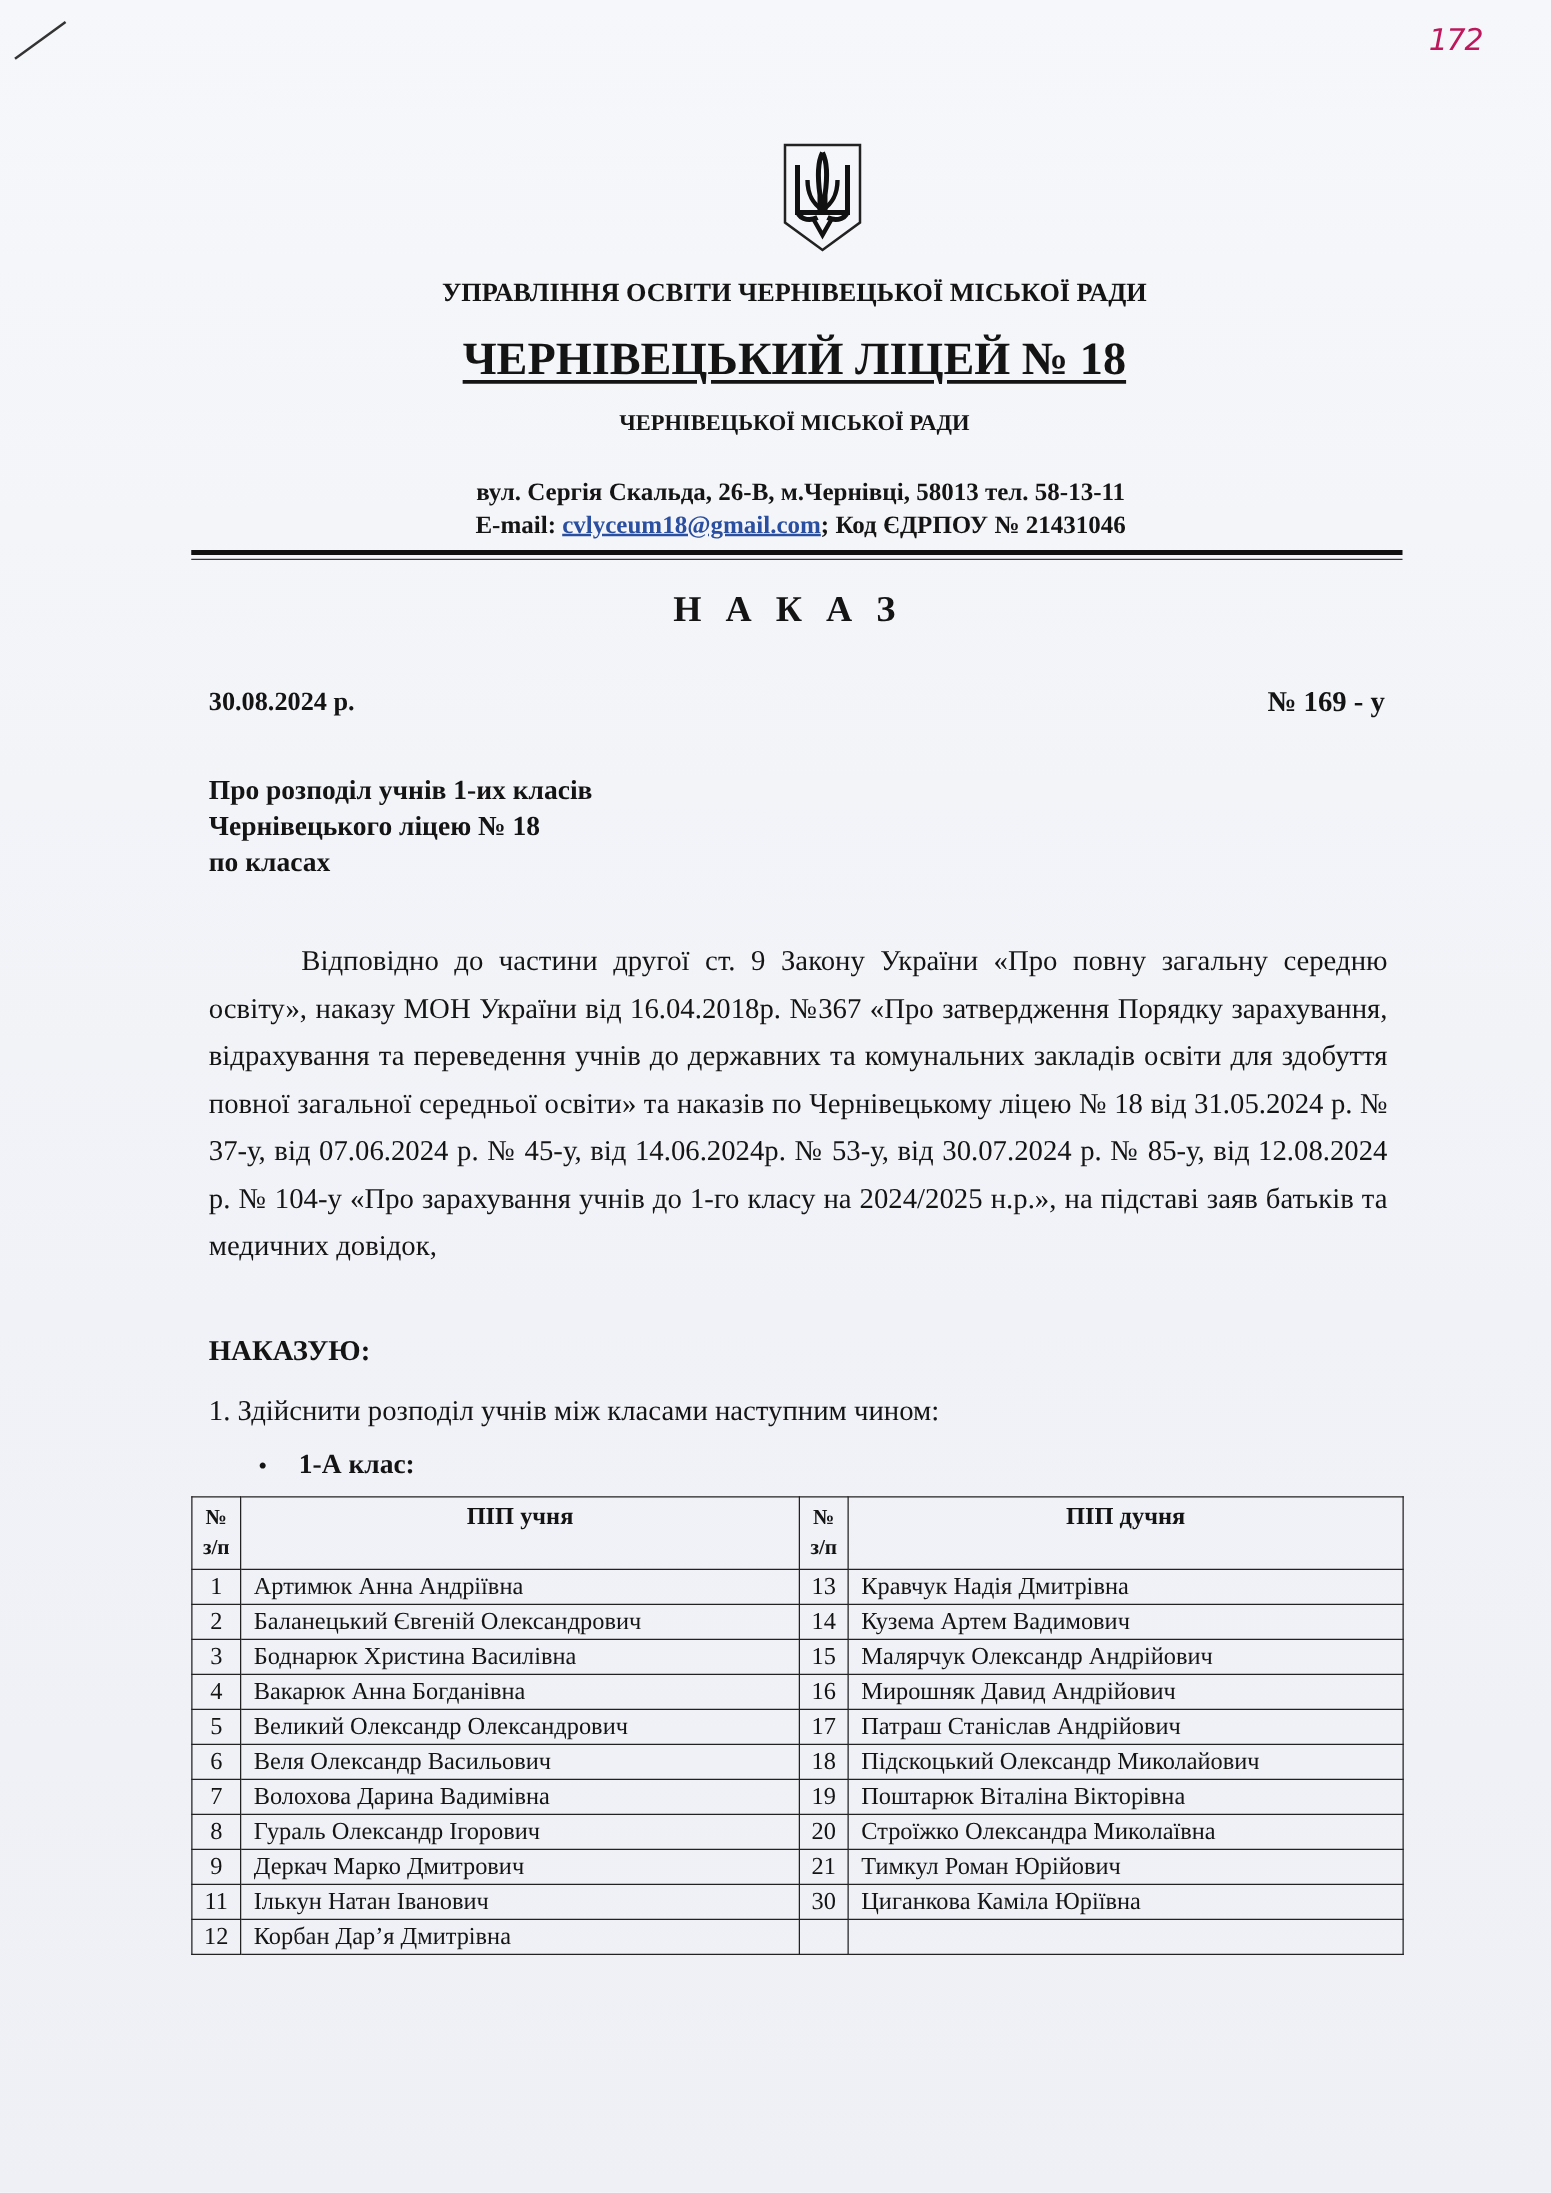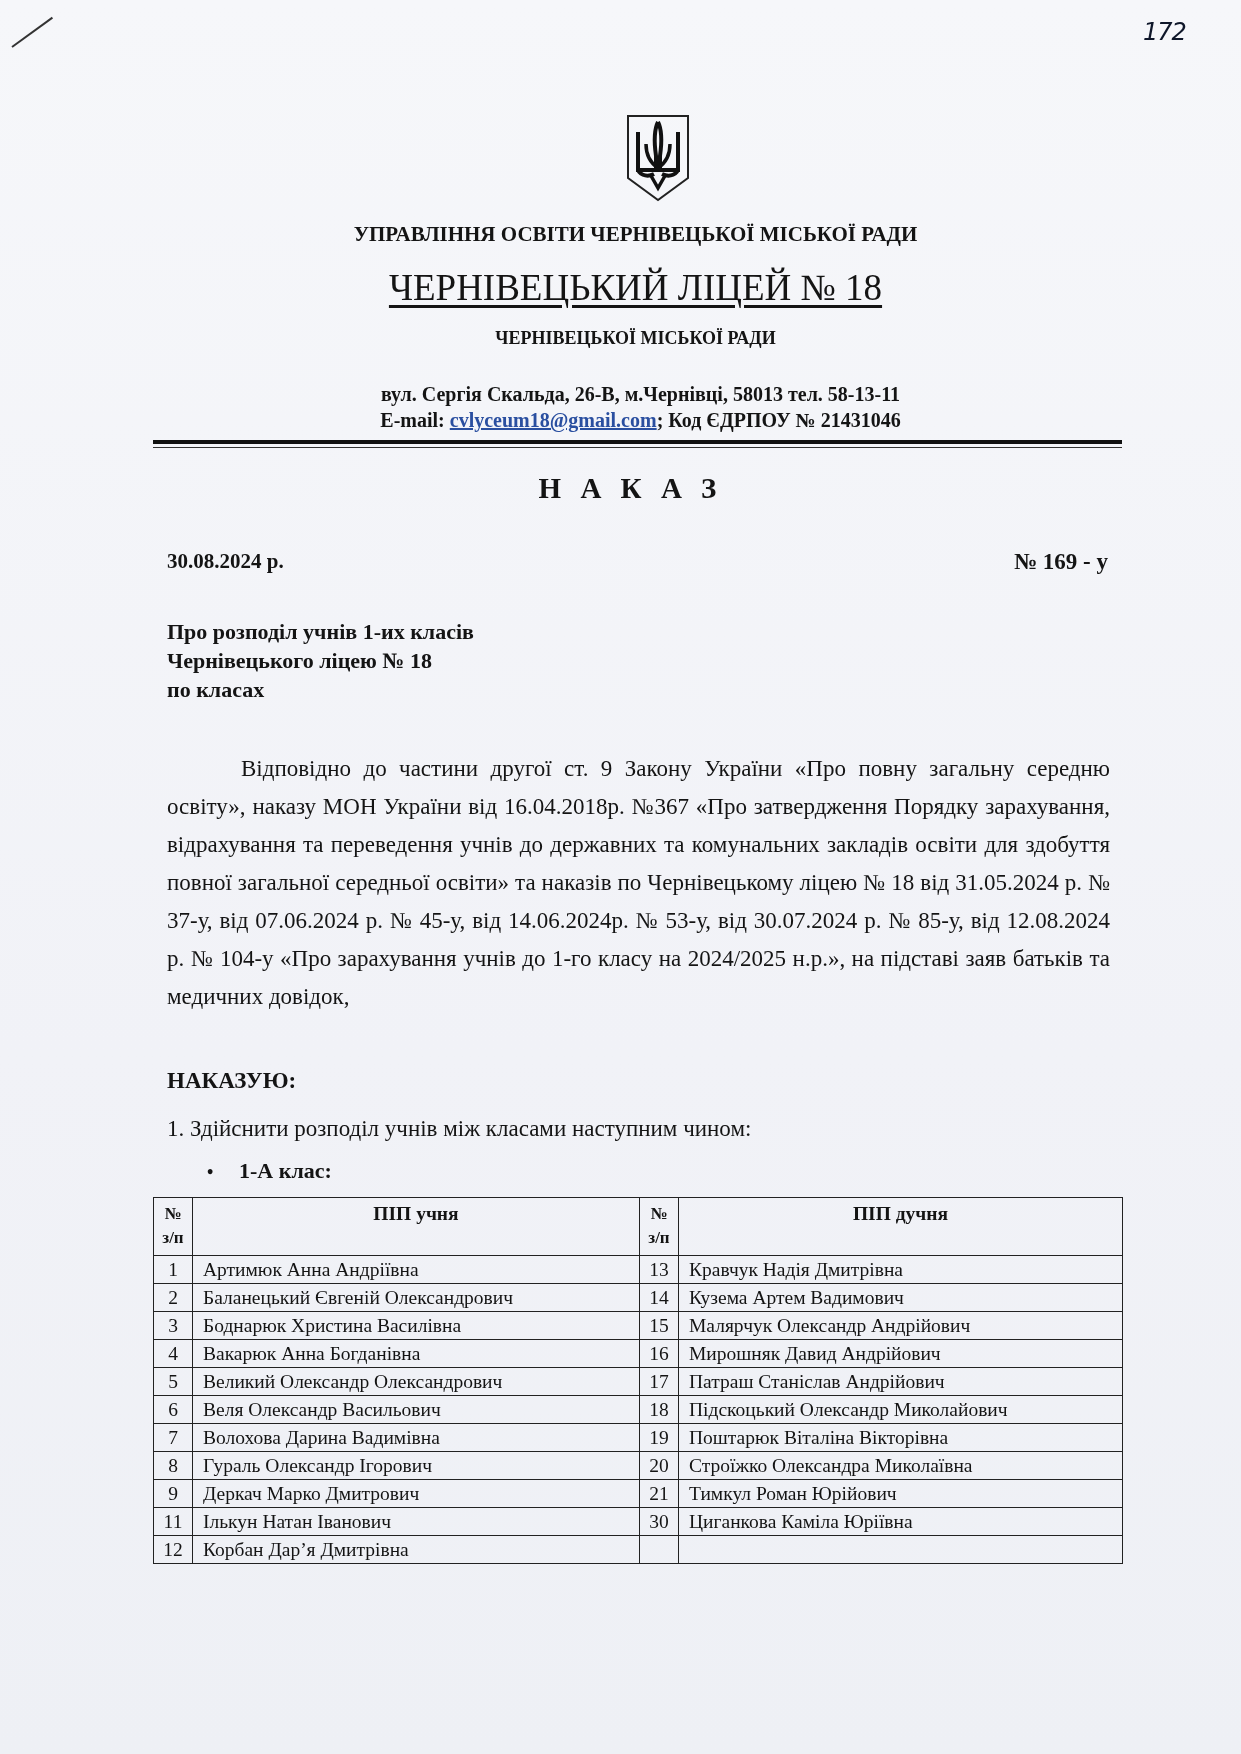--- a/index.html
+++ b/index.html
@@ -14,32 +14,32 @@
     background: linear-gradient(180deg, #f6f7fa 0%, #f1f2f7 60%, #eef0f5 100%);
   }
   .pencil-mark {
     position: absolute; left: 12px; top: 14px; width: 50px; height: 2px;
     background: #333; transform: rotate(-36deg); transform-origin: left center;
     top: 46px;
   }
   .page-number {
     position: absolute; left: 1143px; top: 18px;
     font-family: "DejaVu Sans", sans-serif; font-style: italic;
-    font-size: 24px; color: #0f172a; letter-spacing: -1px;
+    font-size: 24px; color: #be185d; letter-spacing: -1px;
   }
   .coat-of-arms {
     position: absolute; left: 624px; top: 112px; width: 68px; height: 92px;
   }
   .header-line1 {
     position: absolute; left: 0; width: 1241px; top: 222px; text-align: center;
     font-weight: bold; font-size: 21px; padding-left: 30px; box-sizing: border-box;
   }
   .header-school {
     position: absolute; left: 0; width: 1241px; top: 266px; text-align: center;
-    font-weight: normal; font-size: 37px; text-decoration: underline; text-underline-offset: 5px;
+    font-weight: bold; font-size: 37px; text-decoration: underline; text-underline-offset: 5px;
     padding-left: 30px; box-sizing: border-box;
   }
   .header-line3 {
     position: absolute; left: 0; width: 1241px; top: 328px; text-align: center;
     font-weight: bold; font-size: 18px; padding-left: 30px; box-sizing: border-box;
   }
   .header-address {
     position: absolute; left: 0; width: 1241px; top: 381px; text-align: center;
     font-weight: bold; font-size: 20px; line-height: 26px; padding-left: 40px; box-sizing: border-box;
   }

